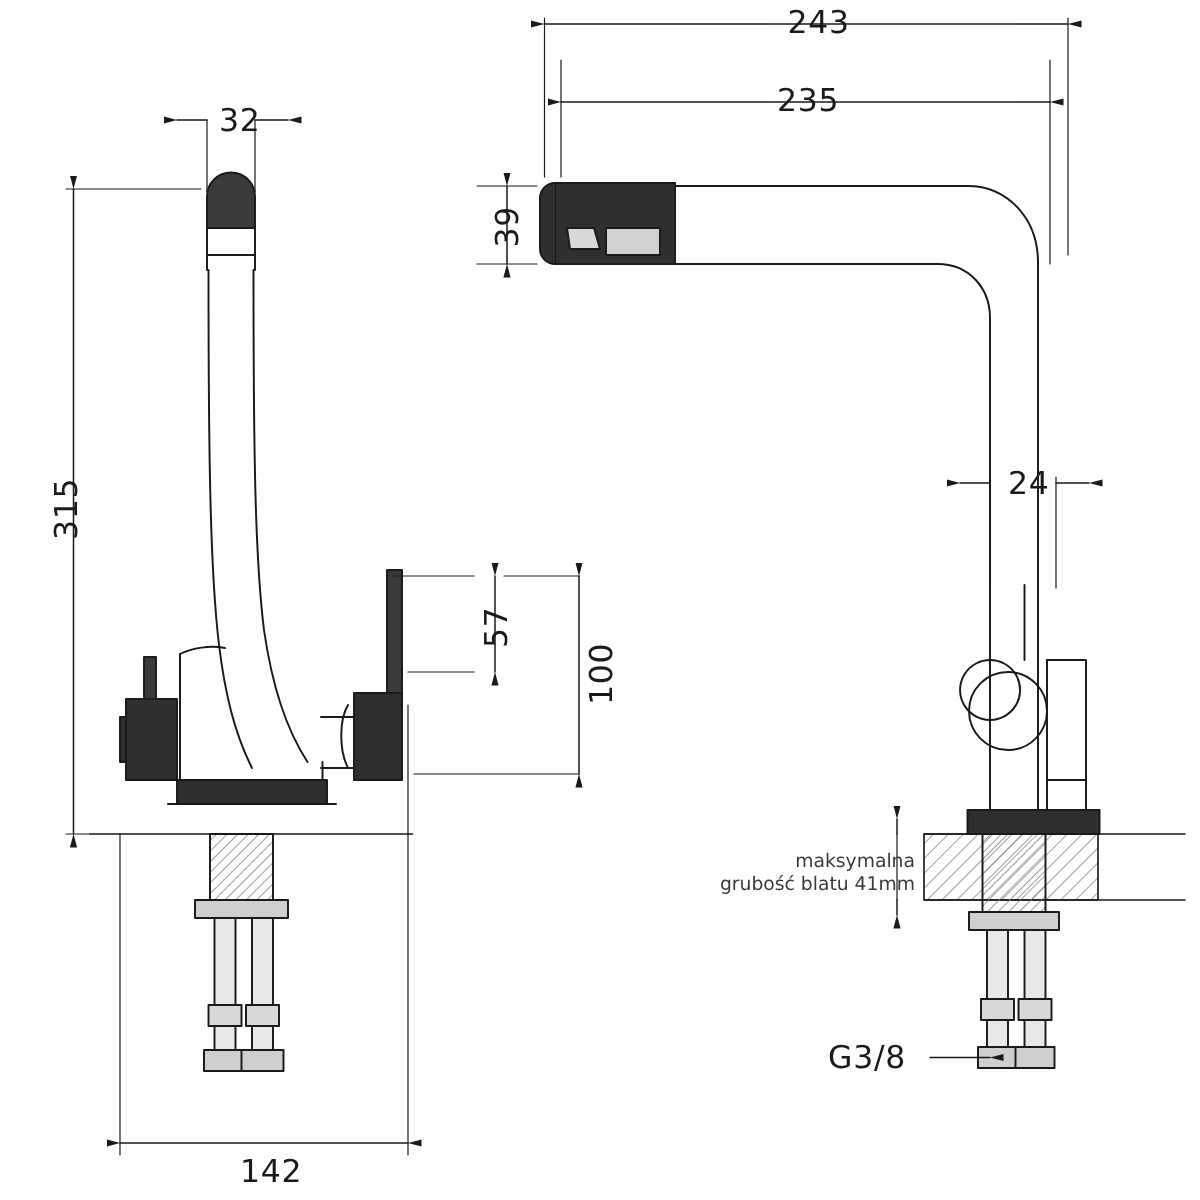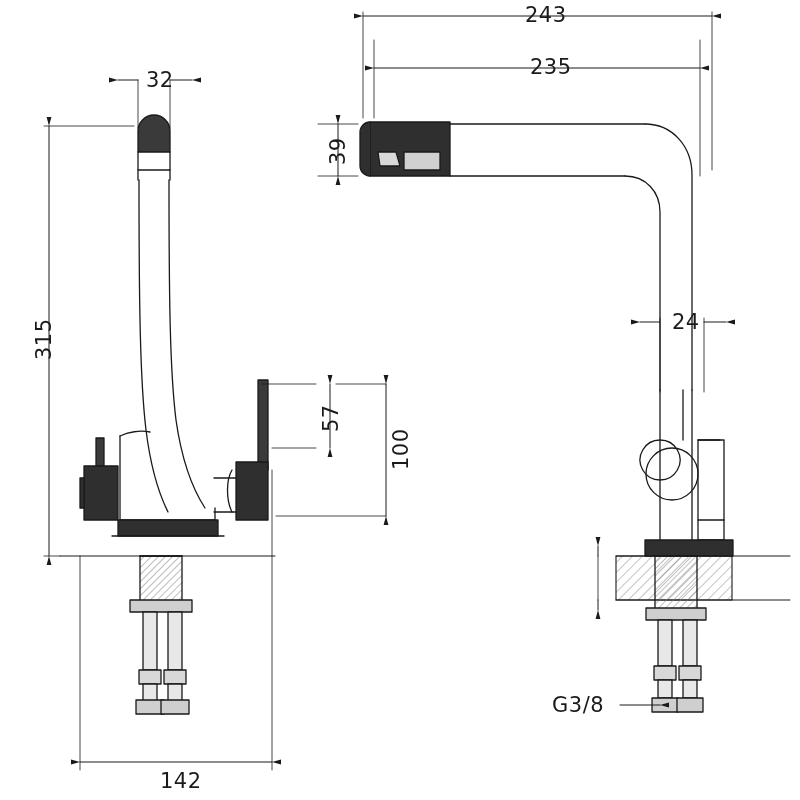--- a/index.html
+++ b/index.html
@@ -197,22 +197,26 @@
   <div class="dim-text vert" style="left:32px; top:360px; transform: rotate(-90deg);">315</div>
 
   <div class="dim-text" style="left:160px; top:758px;margin-top:11px;">142</div>
 
   <div class="dim-text vert" style="left:319px; top:432px; transform: rotate(-90deg);">57</div>
 
   <div class="dim-text vert" style="left:389px; top:470px; transform: rotate(-90deg);">100</div>
 
   <div class="dim-text" style="left:525px; top:3px;">243</div>
 
-  <div class="dim-text" style="left:518px; top:55px;margin-left:12px;">235</div>
+  <div class="dim-text" style="left:518px; top:55px;">235</div>
 
   <div class="dim-text vert" style="left:326px; top:165px; transform: rotate(-90deg);">39</div>
 
   <div class="dim-text" style="left:672px; top:310px;">24</div>
 
   <div class="dim-text" style="left:552px; top:693px;">G3/8</div>
 
+  <div class="note-text" style="left:455px; top:566px; width:155px;">
+    <div>maksymalna</div>
+    <div>grubość blatu 41mm</div>
+  </div>
 
 </div>
 
 </body></html>

